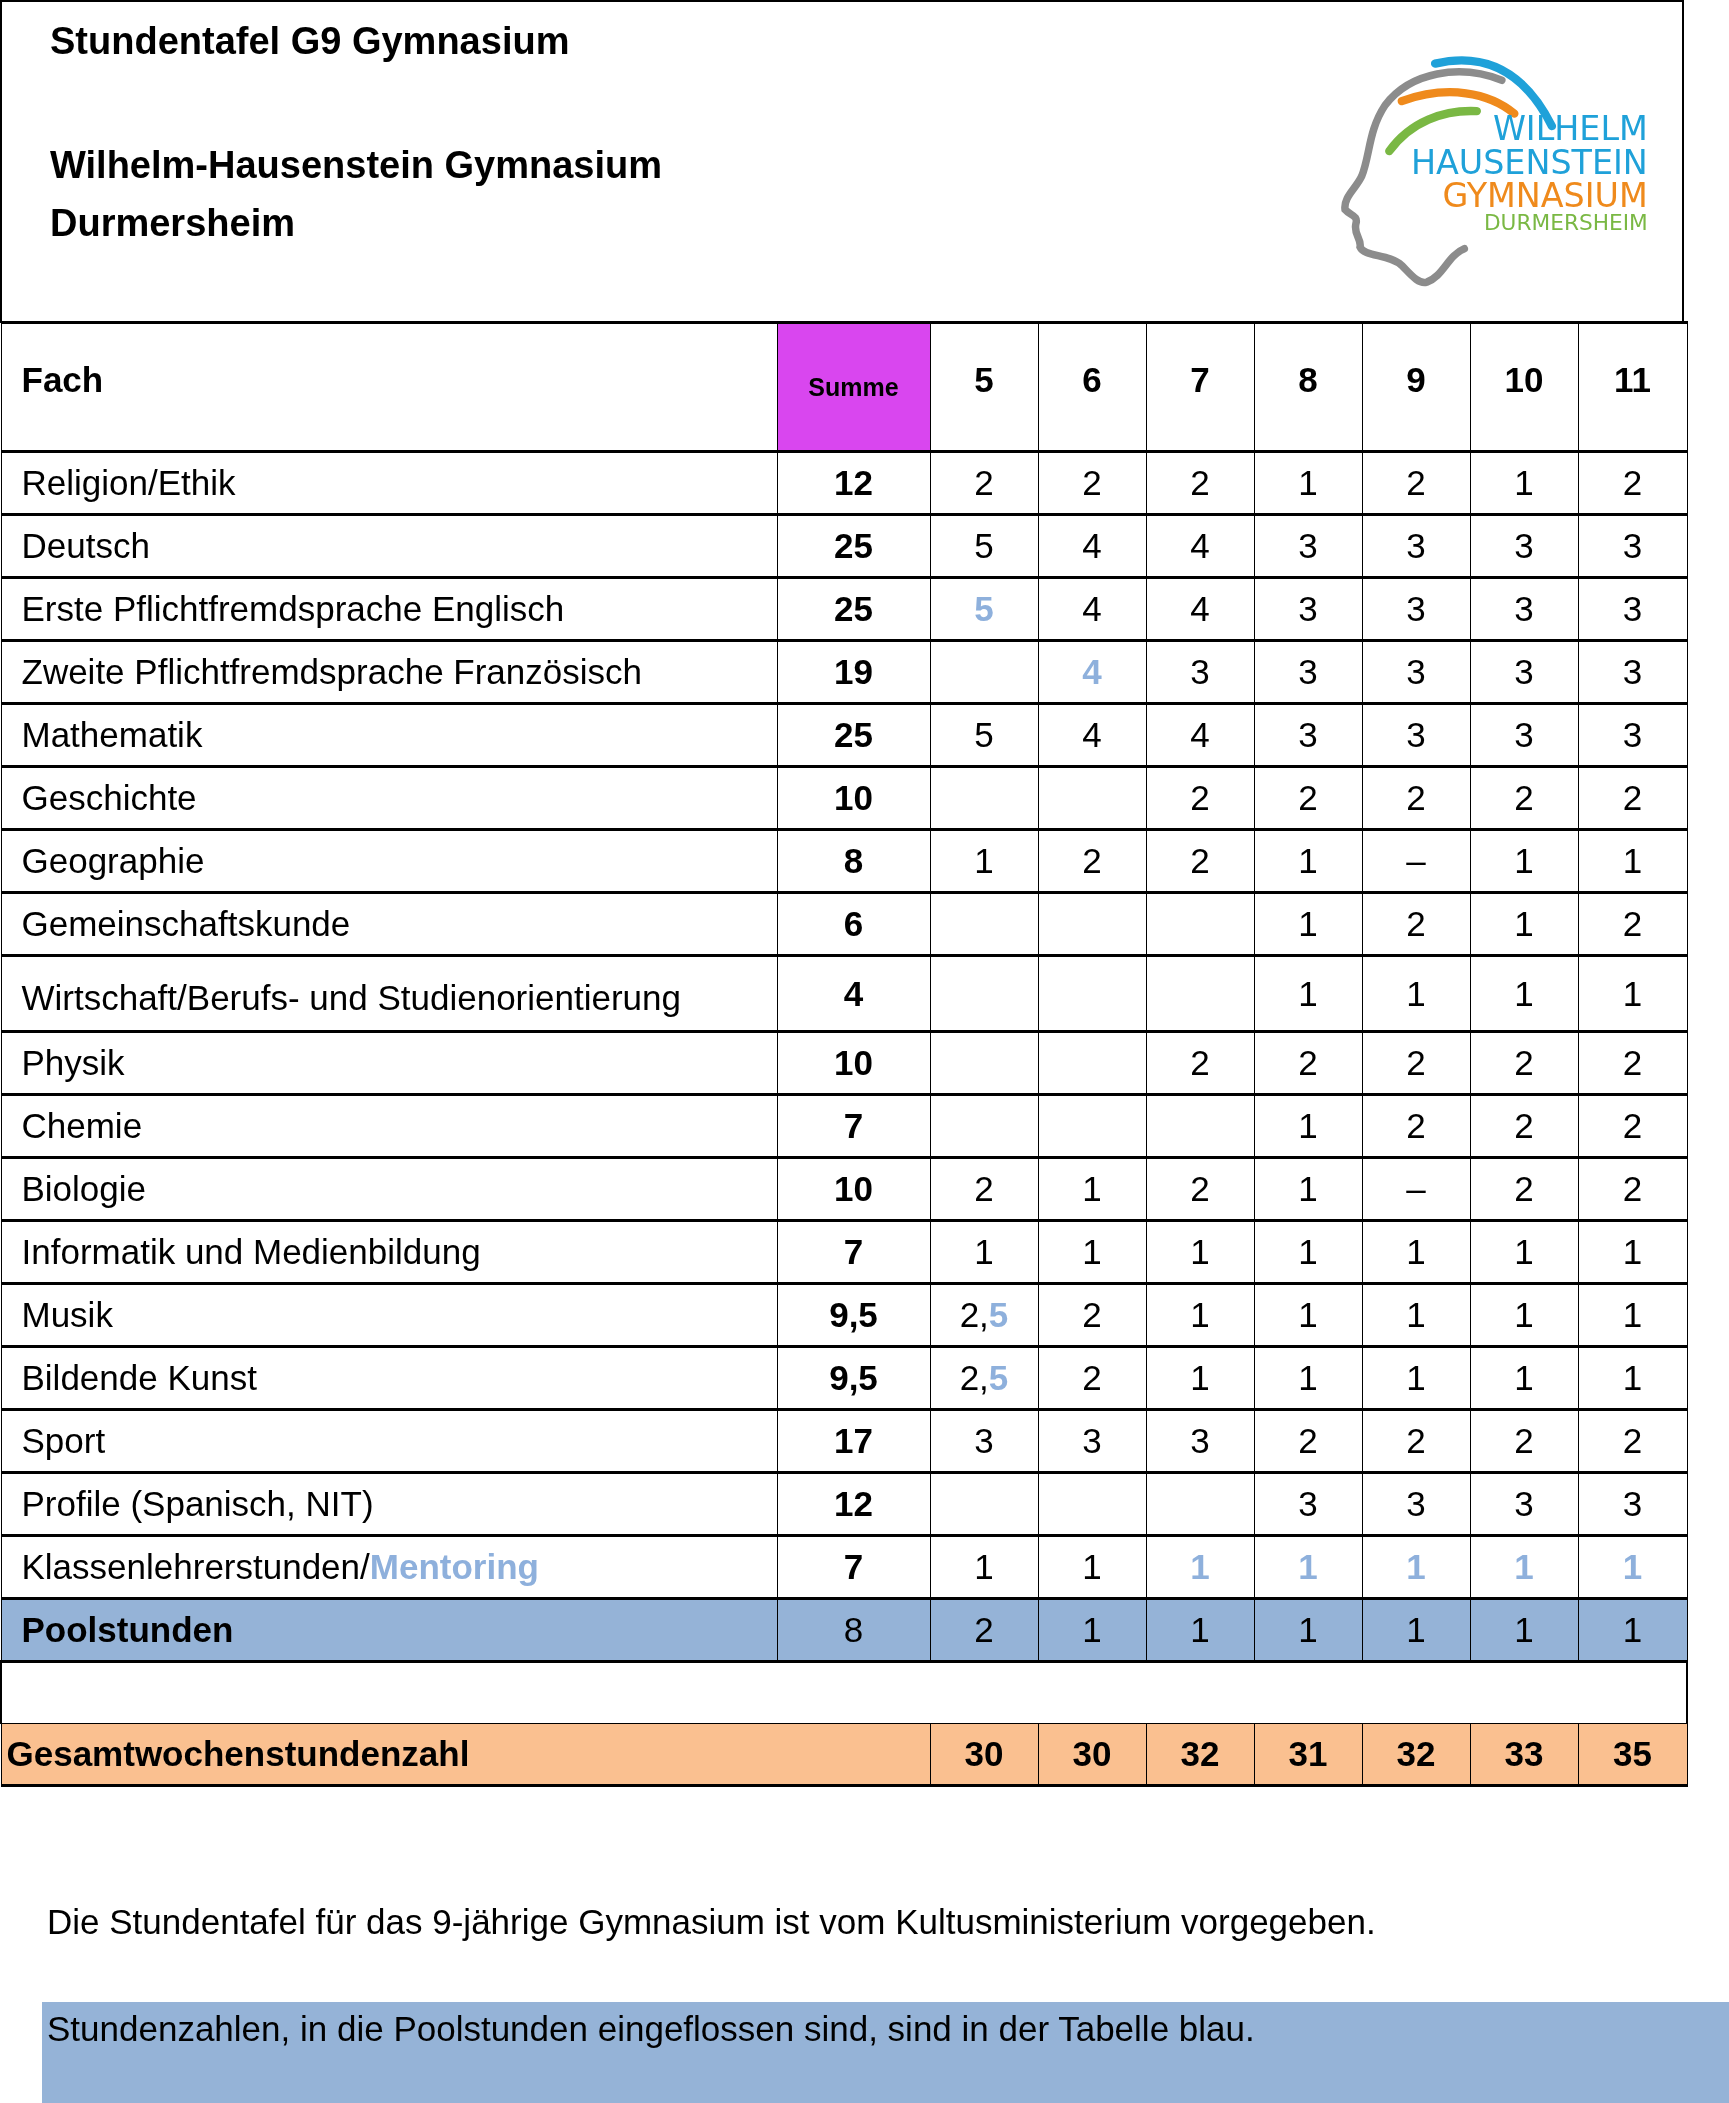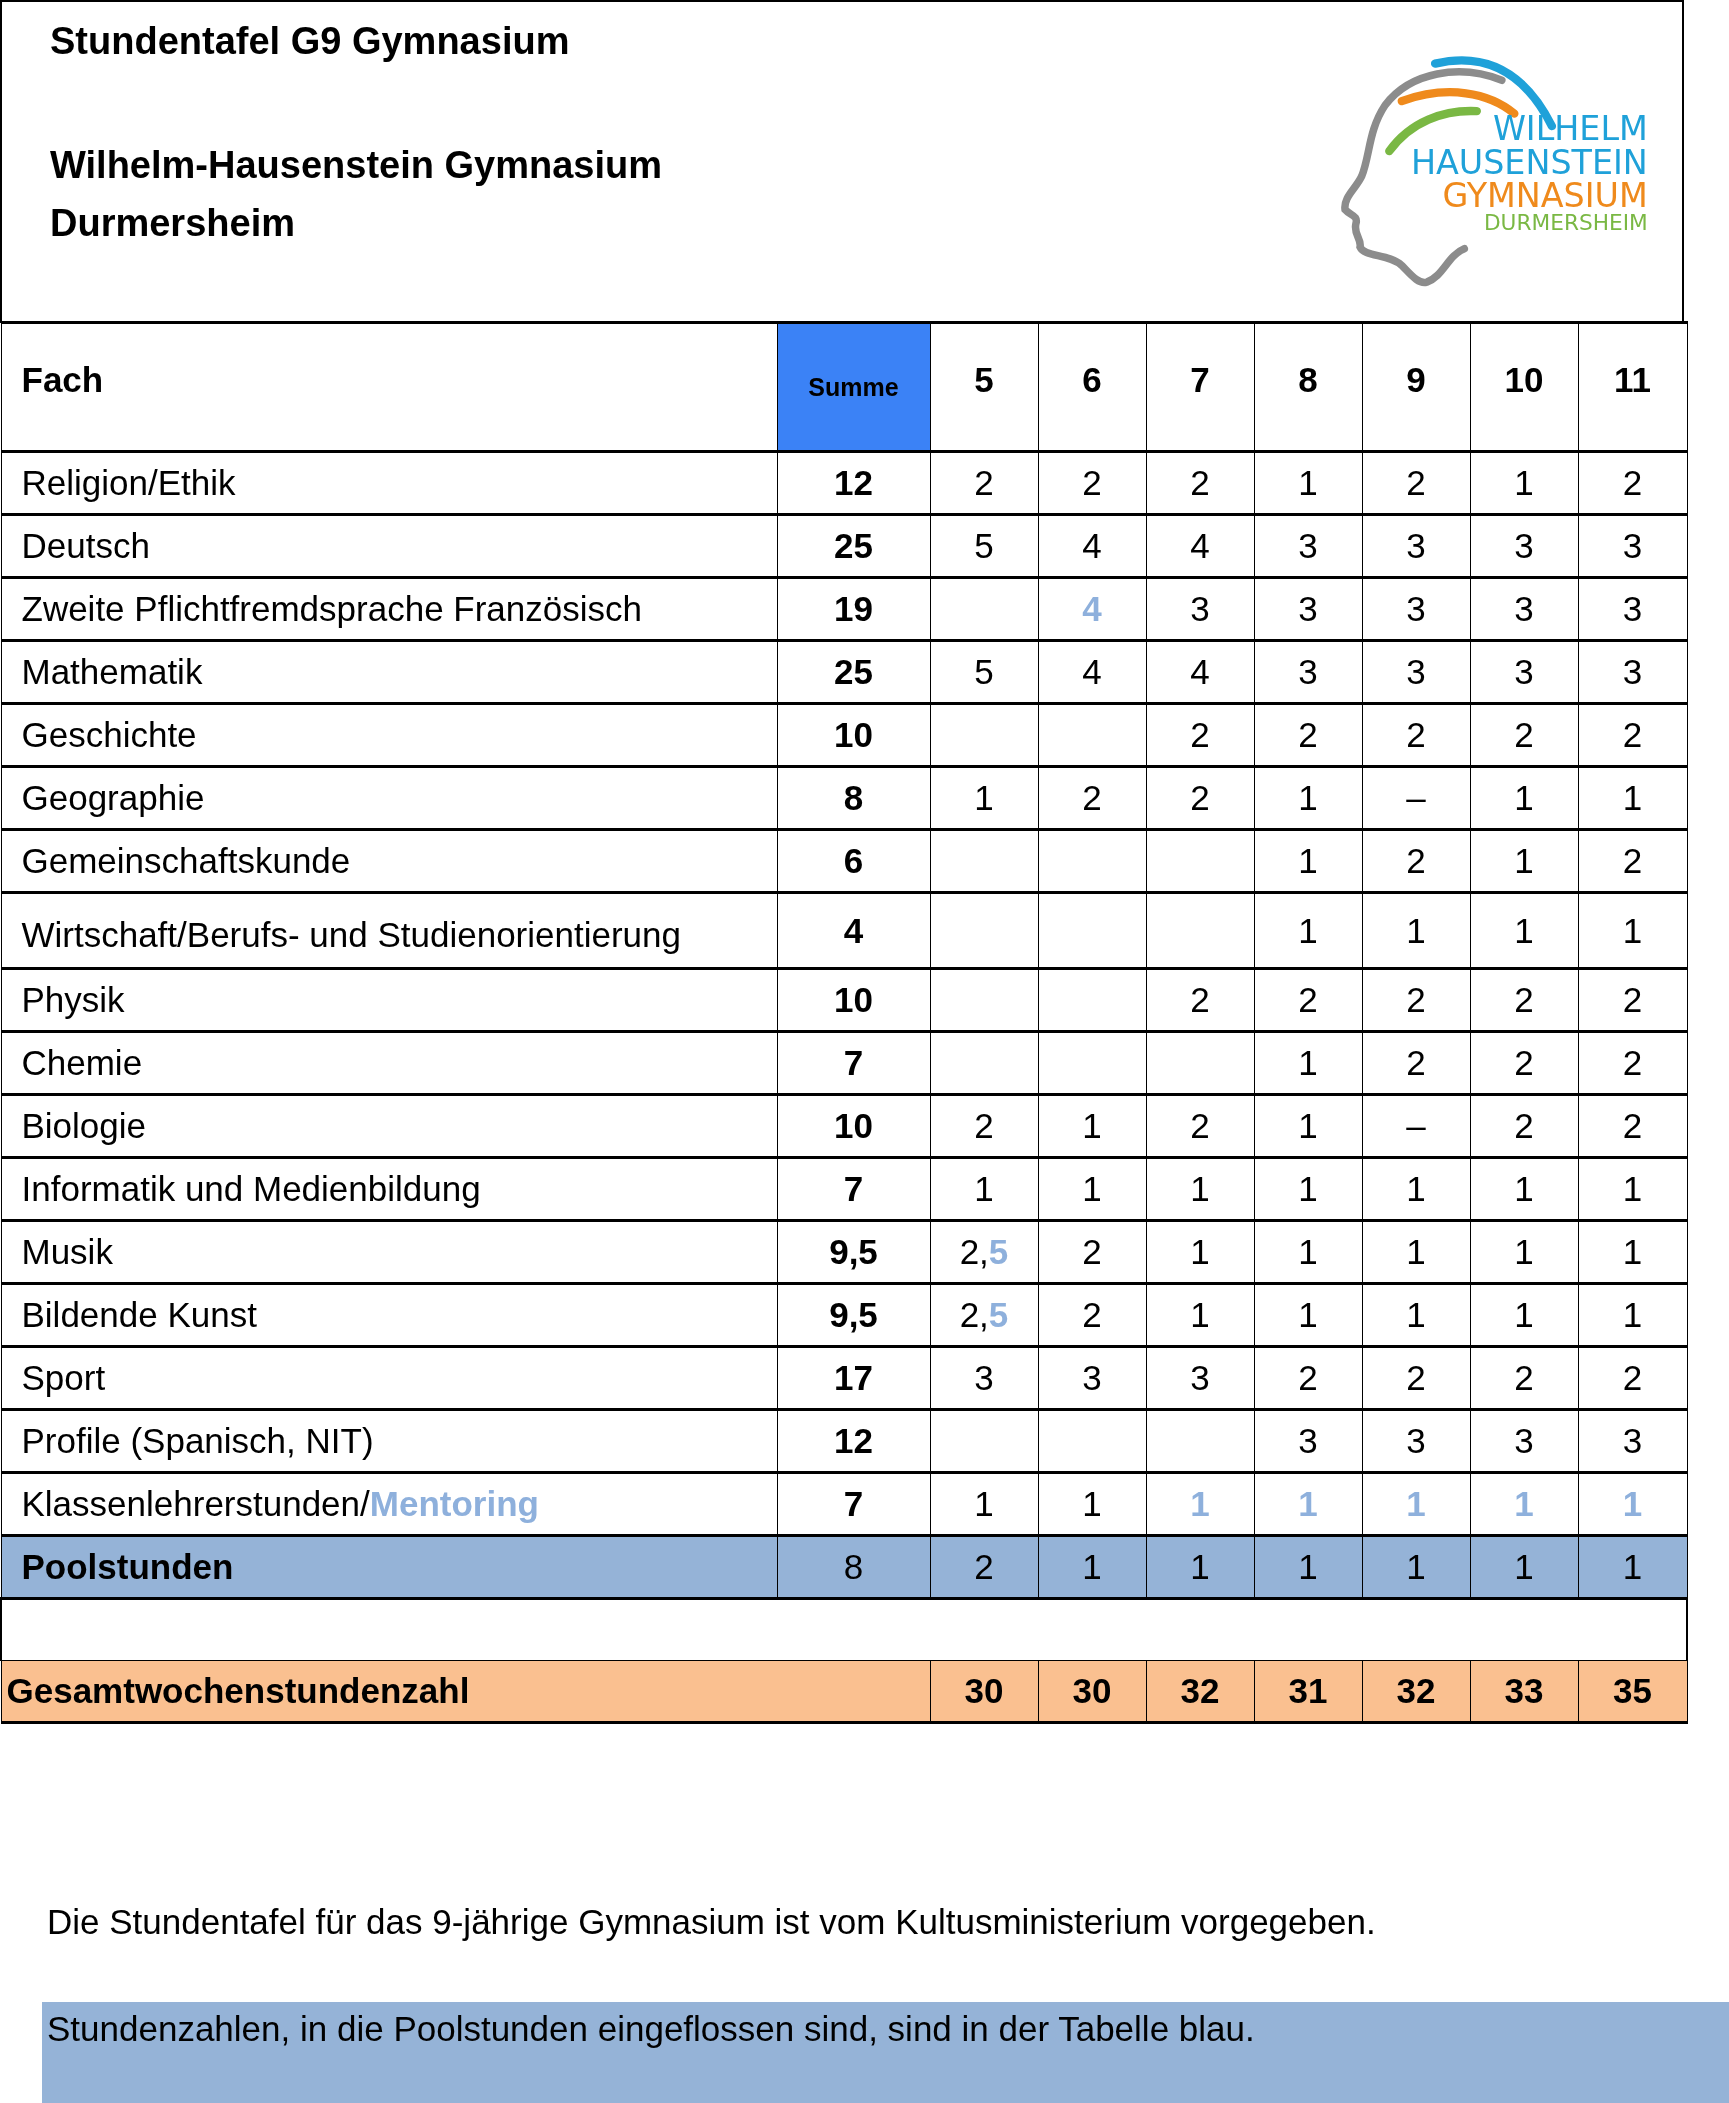--- a/index.html
+++ b/index.html
@@ -9,21 +9,21 @@
   .title { position:absolute; left:20px; font-weight:bold; font-size:38px;margin-left:28px; }
   .t1 { top:18.4px; }
   .t2 { top:142px; }
   .t3 { top:200px; }
   .logo { position:absolute; right:30px; top:28px; width:342px; height:259px; }
   table.stundentafel { position:absolute; left:0; top:321px; border-collapse:collapse; table-layout:fixed; width:1685px; }
   table.stundentafel td { border:1.7px solid #000; height:60px; font-size:35px; text-align:center; padding:0; }
   table.stundentafel tr.row td { border-top:3.3px solid #000; border-bottom:3.3px solid #000; }
   td.fach { text-align:left !important; padding-left:20px !important; }
   tr.head td { height:90px; font-weight:bold; font-size:35px; vertical-align:top; padding-top:36px; border-top:3.3px solid #000; }
-  tr.head td.summe { background:#3b82f6; font-size:25px; vertical-align:middle; padding-top:0; }
+  tr.head td.summe { background:#d946ef; font-size:25px; vertical-align:middle; padding-top:0; }
   td.sum { font-weight:bold; }
   .hl { color:#8eb0dc; font-weight:bold; }
   tr.pool td { background:#95b3d7; font-size:35px; }
   tr.pool td.fach { font-weight:bold; }
   tr.blank td { height:60px; border-left:2.5px solid #000; border-right:2.5px solid #000; }
   tr.gesamt td { background:#fac090; font-weight:bold; height:60px; border-bottom:3.3px solid #000; }
   tr.gesamt td.fach { padding-left:5px !important; }
   tr.wrap td { height:65px; }
   tr.wrap td.fach { padding-top:8.3px; }
   .note1 { position:absolute; left:47px; top:1902px; font-size:35px; }
@@ -92,20 +92,31 @@
           <td class="sum">25</td>
           <td>5</td>
           <td>4</td>
           <td>4</td>
           <td>3</td>
           <td>3</td>
           <td>3</td>
           <td>3</td>
         </tr>
         <tr class="row">
+          <td class="fach">Erste Pflichtfremdsprache Englisch</td>
+          <td class="sum">25</td>
+          <td class="hl">5</td>
+          <td>4</td>
+          <td>4</td>
+          <td>3</td>
+          <td>3</td>
+          <td>3</td>
+          <td>3</td>
+        </tr>
+        <tr class="row">
           <td class="fach">Zweite Pflichtfremdsprache Französisch</td>
           <td class="sum">19</td>
           <td></td>
           <td class="hl">4</td>
           <td>3</td>
           <td>3</td>
           <td>3</td>
           <td>3</td>
           <td>3</td>
         </tr>

